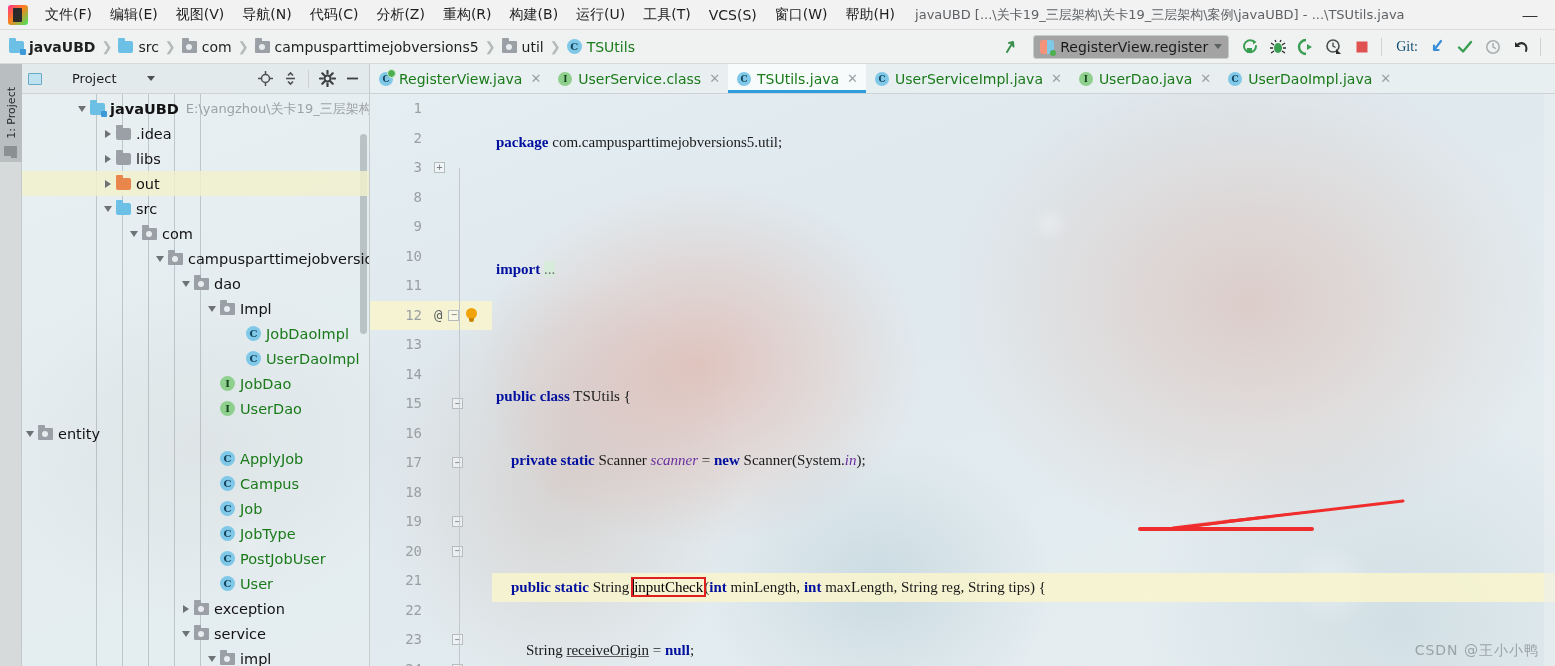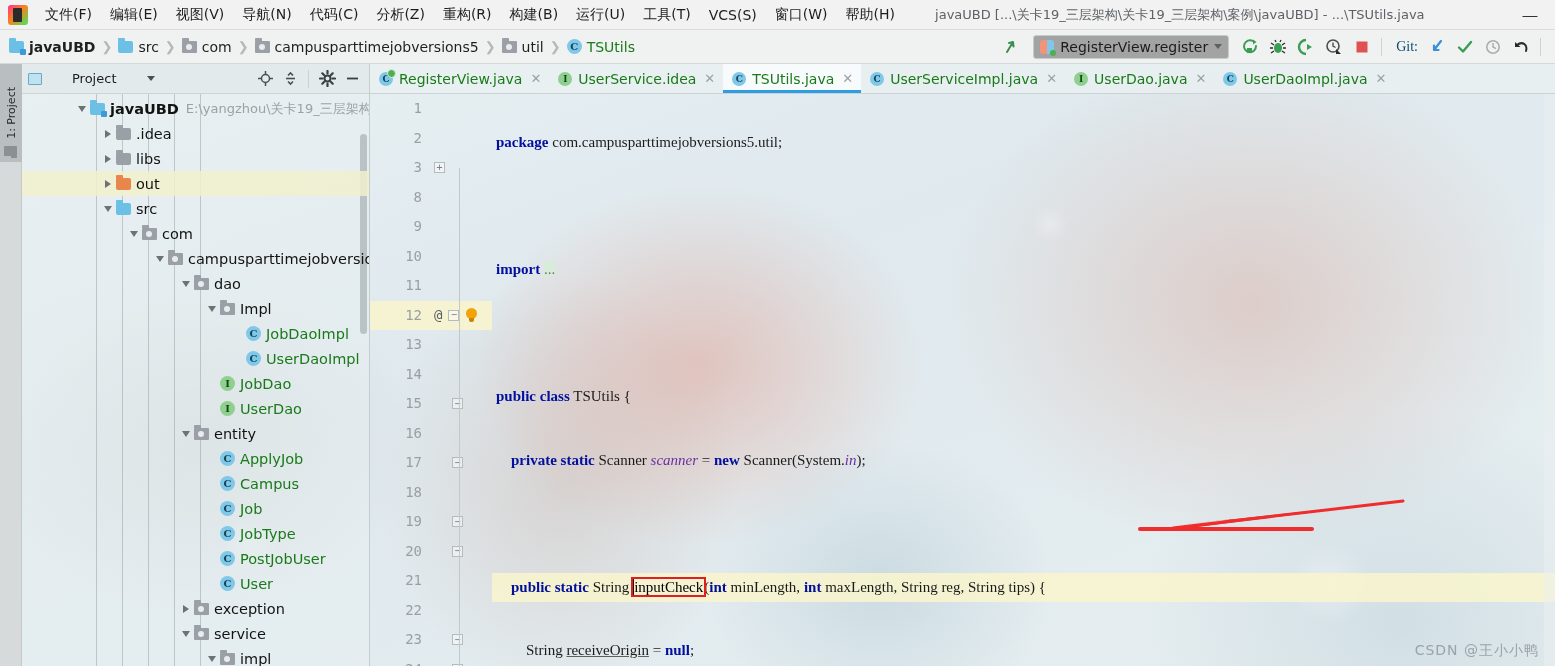--- a/index.html
+++ b/index.html
@@ -46,21 +46,21 @@
   .app-logo:after{
     content:""; position:absolute; left:5px; top:3px; width:9px;height:14px;
     background:#2b2b2b; border-radius:1px;
   }
   .menubar{display:flex;align-items:center;}
   .menu-item{
     padding:3px 9px; font-size:14px; color:#1d1d1d; white-space:nowrap;
     font-family:"DejaVu Sans","Liberation Sans",sans-serif;
   }
   .win-title{
-    margin-left:31px; color:#5e6266; font-size:13px; white-space:nowrap;
+    margin-left:11px; color:#5e6266; font-size:13px; white-space:nowrap;
     font-family:"DejaVu Sans","Liberation Sans",sans-serif;
   }
   .win-controls{margin-left:auto;display:flex;align-items:center;padding-right:6px;}
   .win-btn{width:30px;text-align:center;color:#333;font-size:15px;line-height:1;}
 
   
   .navbar{
     position:relative;z-index:5;
     height:34px;background:#f0f2f2;border-bottom:1px solid #d6d9d9;
     display:flex;align-items:center;padding:0 6px;
@@ -534,21 +534,21 @@
       <div class="trow" style="padding-left:198px">
         <span class="ic ic-iface">I</span>
         <span class="tlabel green">JobDao</span>
       </div>
 
       <div class="trow" style="padding-left:198px">
         <span class="ic ic-iface">I</span>
         <span class="tlabel green">UserDao</span>
       </div>
 
-      <div class="trow" style="padding-left:156px">
+      <div class="trow" style="">
         <span class="arrow open">
             <i></i>
           </span>
         <span class="ic ic-pkg"></span>
         <span class="tlabel">entity</span>
       </div>
 
       <div class="trow" style="padding-left:198px">
         <span class="ic ic-class">C</span>
         <span class="tlabel green">ApplyJob</span>
@@ -608,21 +608,21 @@
   <div class="editor-col">
 
     <div class="tabsbar">
       <div class="etab">
         <span class="ic ic-class tiny tab-runbadge">C</span>
         <span class="etab-label">RegisterView.java</span>
         <span class="etab-close">✕</span>
       </div>
       <div class="etab">
         <span class="ic ic-iface tiny">I</span>
-        <span class="etab-label">UserService.idea</span>
+        <span class="etab-label">UserService.class</span>
         <span class="etab-close">✕</span>
       </div>
       <div class="etab active">
         <span class="ic ic-class tiny">C</span>
         <span class="etab-label">TSUtils.java</span>
         <span class="etab-close">✕</span>
       </div>
       <div class="etab">
         <span class="ic ic-class tiny">C</span>
         <span class="etab-label">UserServiceImpl.java</span>

